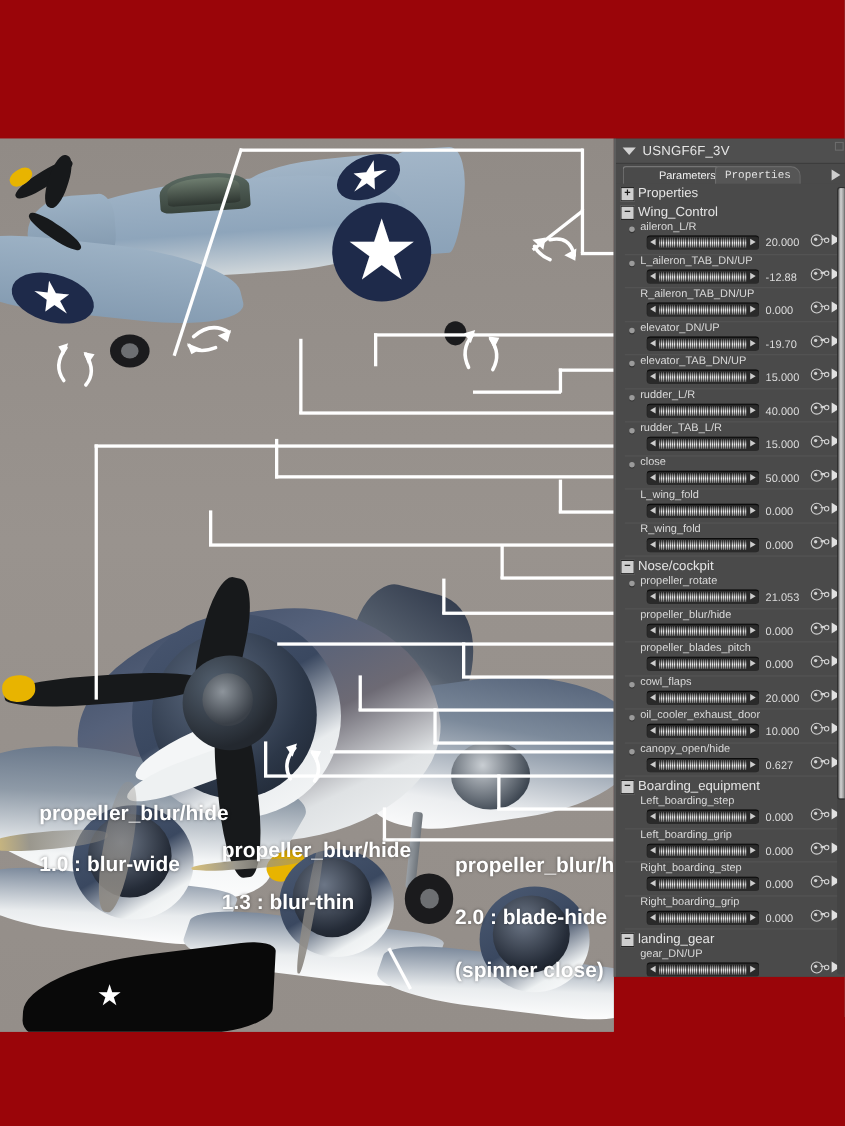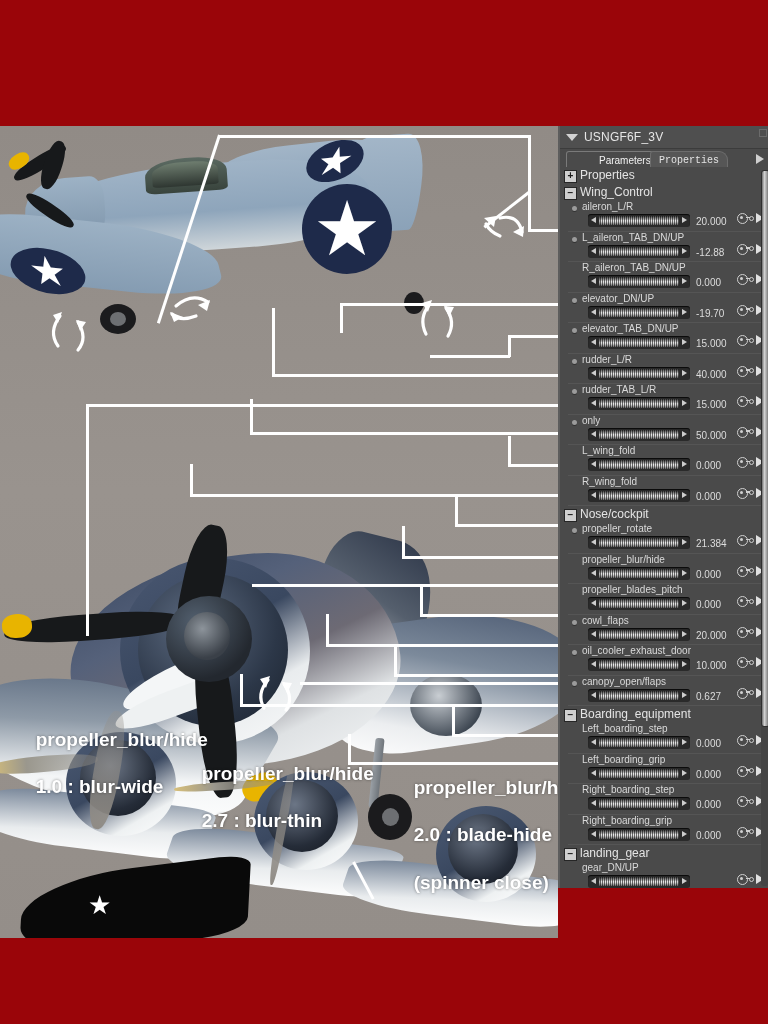--- a/index.html
+++ b/index.html
@@ -363,21 +363,21 @@
           <path d="M282,556 l10,1 l-5,10 z" fill="#fff" stroke="none"></path>
       </g>
     </svg>
 
     <div class="cap" style="left:4px;top:578px;">
       <span>propeller_blur/hide</span><br>
       <span>1.0 : blur-wide</span>
     </div>
     <div class="cap" style="left:170px;top:612px;">
       <span>propeller_blur/hide</span><br>
-      <span>2.7 : blur-thin</span>
+      <span>1.3 : blur-thin</span>
     </div>
     <div class="cap" style="left:382px;top:626px;">
       <span>propeller_blur/hide</span><br>
       <span>2.0 : blade-hide</span><br>
       <span>(spinner close)</span>
     </div>
   </div>
 
   <div class="panel">
 
@@ -543,21 +543,21 @@
               <span class="o2"></span>
               <span class="o3"></span>
               <span class="o4"></span>
             </span>
             <span class="play-ico"></span>
           </div>
           <div class="row-sep"></div>
         </div>
         <div class="row">
           <div class="row-dot"></div>
-          <div class="row-label">only</div>
+          <div class="row-label">close</div>
           <div class="dial">
             <div class="dial-frame"></div>
             <div class="dial-arrL"></div>
             <div class="dial-knurl"></div>
             <div class="dial-arrR"></div>
           </div>
           <div class="row-val">50.000</div>
           <div class="row-icons">
             <span class="eye-ico">
               <span class="o1"></span>
@@ -615,21 +615,21 @@
         </div>
         <div class="row">
           <div class="row-dot"></div>
           <div class="row-label">propeller_rotate</div>
           <div class="dial">
             <div class="dial-frame"></div>
             <div class="dial-arrL"></div>
             <div class="dial-knurl"></div>
             <div class="dial-arrR"></div>
           </div>
-          <div class="row-val">21.384</div>
+          <div class="row-val">21.053</div>
           <div class="row-icons">
             <span class="eye-ico">
               <span class="o1"></span>
               <span class="o2"></span>
               <span class="o3"></span>
               <span class="o4"></span>
             </span>
             <span class="play-ico"></span>
           </div>
           <div class="row-sep"></div>
@@ -711,21 +711,21 @@
               <span class="o2"></span>
               <span class="o3"></span>
               <span class="o4"></span>
             </span>
             <span class="play-ico"></span>
           </div>
           <div class="row-sep"></div>
         </div>
         <div class="row">
           <div class="row-dot"></div>
-          <div class="row-label">canopy_open/flaps</div>
+          <div class="row-label">canopy_open/hide</div>
           <div class="dial">
             <div class="dial-frame"></div>
             <div class="dial-arrL"></div>
             <div class="dial-knurl"></div>
             <div class="dial-arrR"></div>
           </div>
           <div class="row-val">0.627</div>
           <div class="row-icons">
             <span class="eye-ico">
               <span class="o1"></span>

